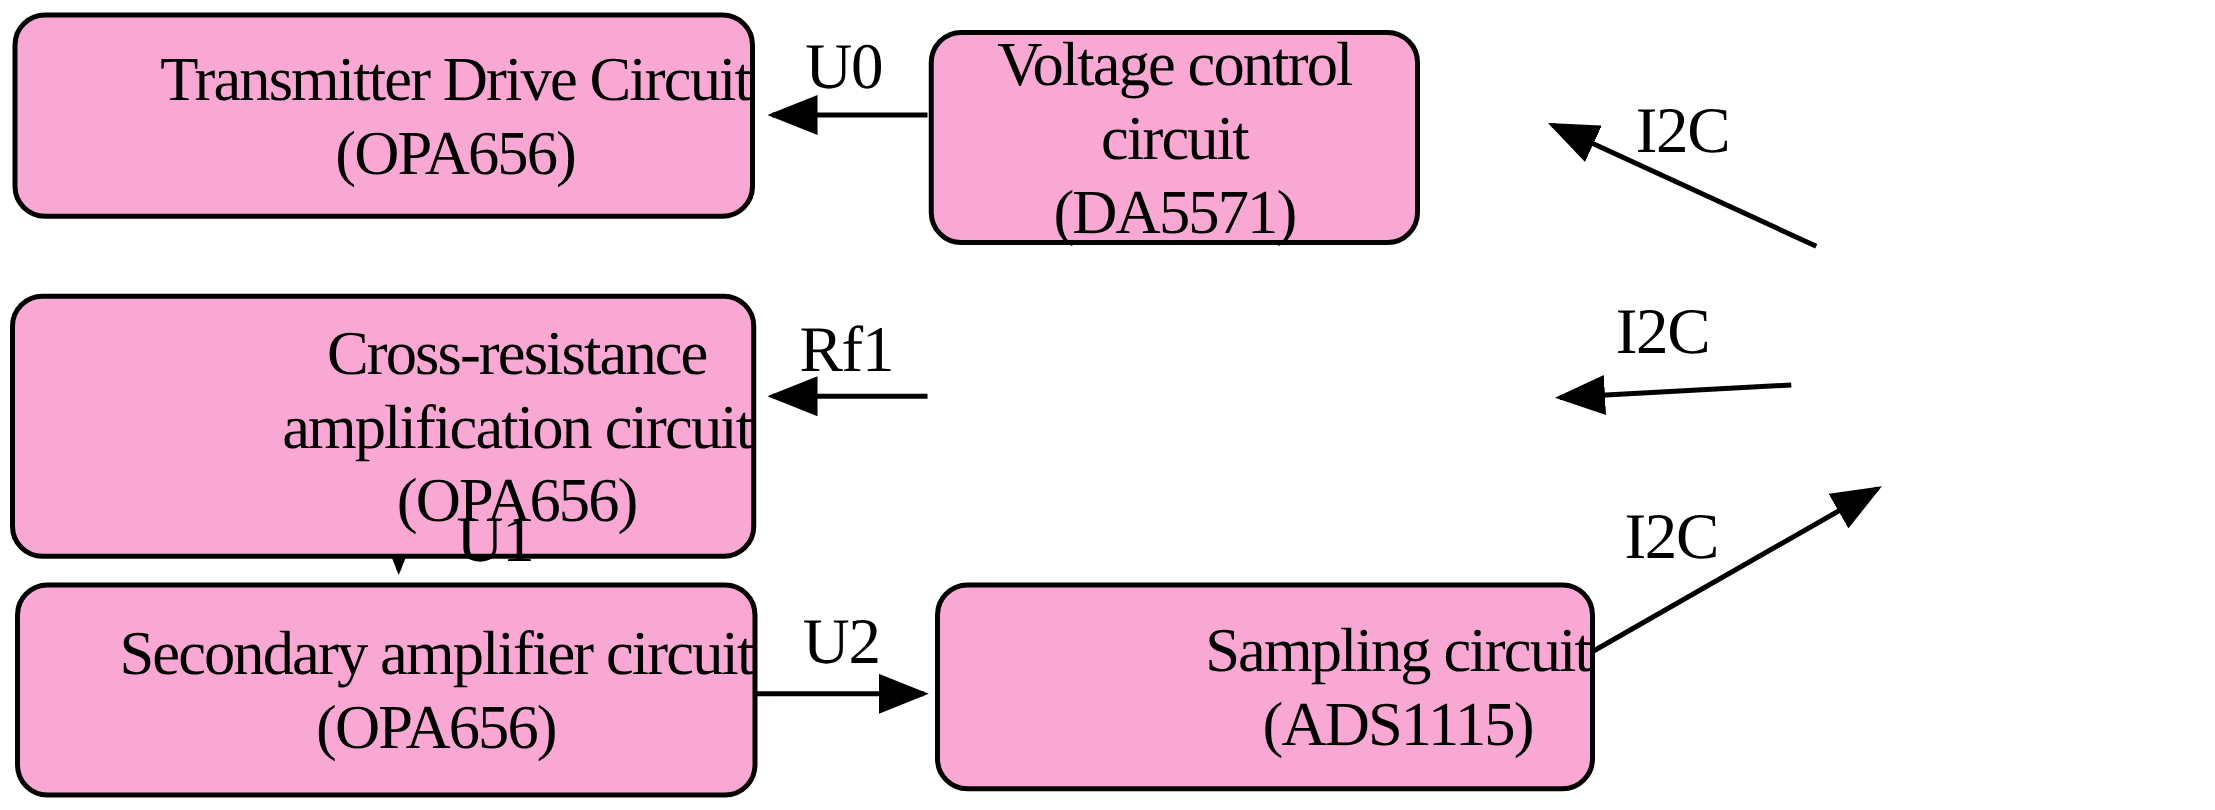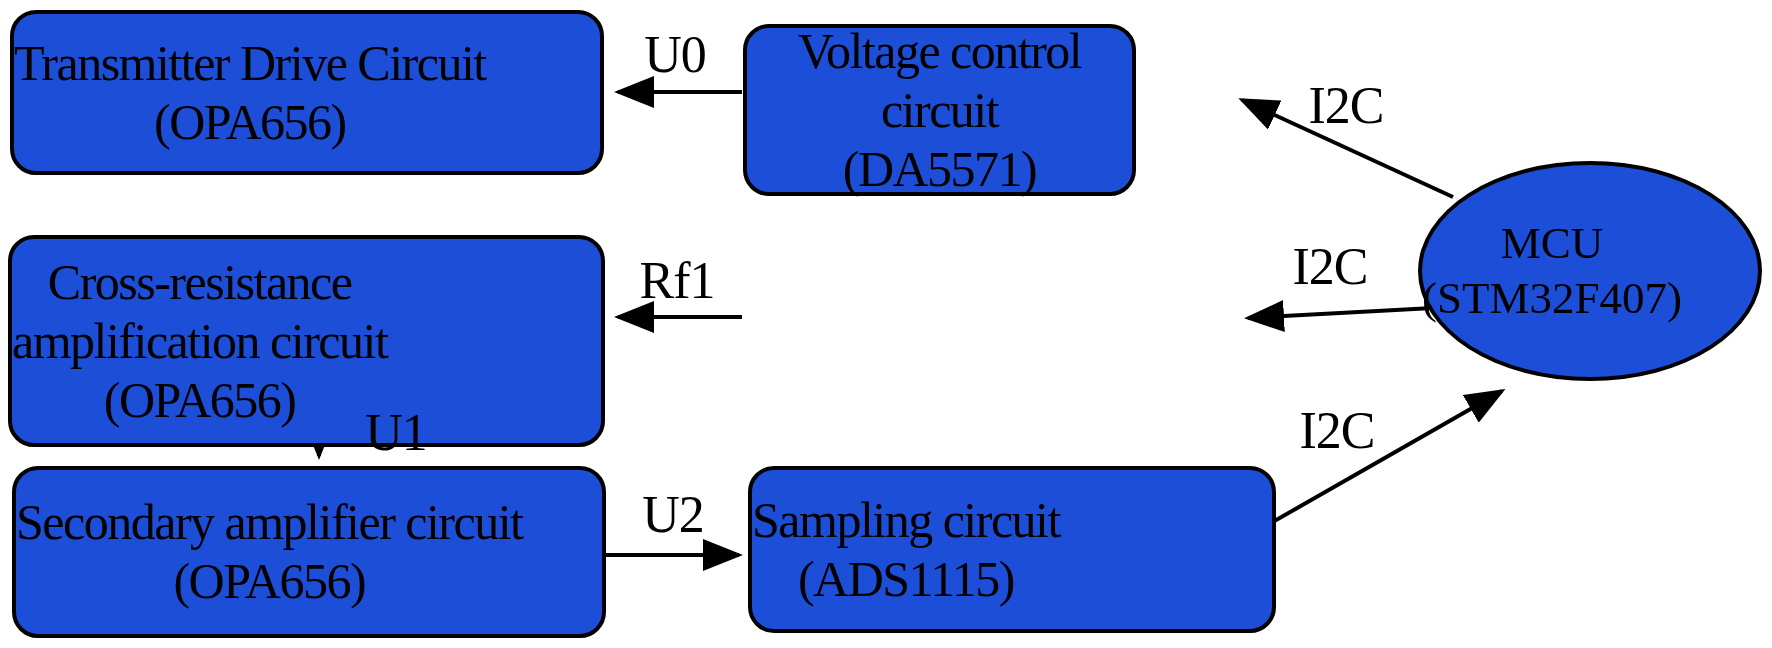--- a/index.html
+++ b/index.html
@@ -7,22 +7,22 @@
     position:relative;
     width:1772px;height:648px;
     background:#ffffff;
     font-family:"Liberation Serif", serif;
     color:#000000;
     overflow:hidden;
   }
   .wires{position:absolute;left:0;top:0;width:1772px;height:648px;}
   .node{
     position:absolute;
-    display:flex;align-items:center;justify-content:flex-start;
-    background:#1d4ed8;
+    display:flex;align-items:center;justify-content:flex-end;
+    background:#f9a8d4;
     border:4px solid #000000;
     box-sizing:border-box;
     text-align:center;
   }
   .box{border-radius:26px;}
   .oval{border-radius:50%;}
   .nl{
     white-space:pre-line;
     font-size:50px;
     line-height:1.18;
@@ -94,24 +94,20 @@
   <div class="node box n-e">
     <span class="nl">Secondary amplifier circuit
 (OPA656)</span>
   </div>
 
   <div class="node box n-f">
     <span class="nl">Sampling circuit
 (ADS1115)</span>
   </div>
 
-  <div class="node oval n-mcu">
-    <span class="nl">MCU
-(STM32F407)</span>
-  </div>
 
   <div class="elabel l-u0">U0</div>
   <div class="elabel l-i2c-t">I2C</div>
   <div class="elabel l-rf1">Rf1</div>
   <div class="elabel l-i2c-m">I2C</div>
   <div class="elabel l-u1">U1</div>
   <div class="elabel l-u2">U2</div>
   <div class="elabel l-i2c-b">I2C</div>
 
 </div>

